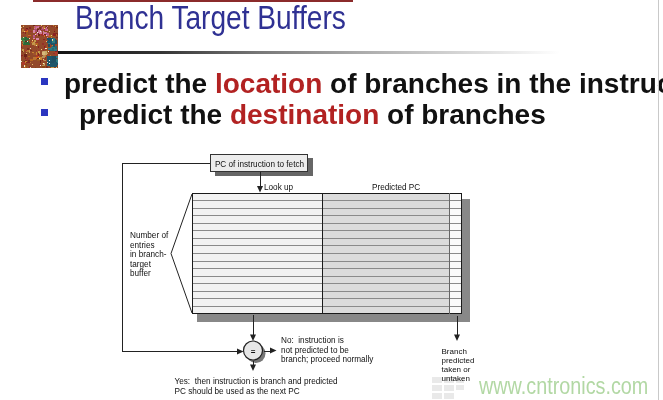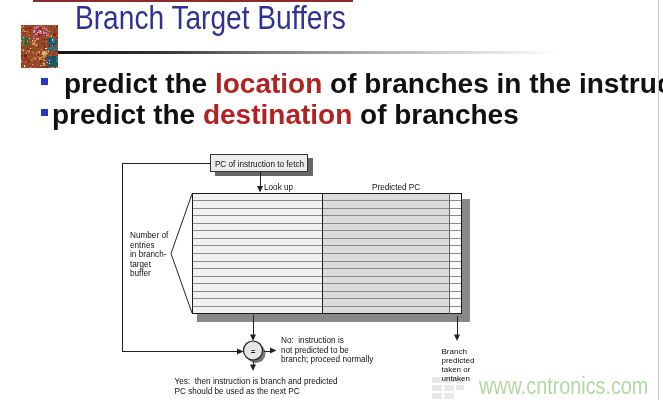--- a/index.html
+++ b/index.html
@@ -340,21 +340,21 @@
 <rect x="0" y="2" width="1" height="1" fill="#e8c070"></rect>
 <rect x="34" y="1" width="1" height="1" fill="#e09050"></rect>
 <rect x="11" y="15" width="1" height="1" fill="#f0d080"></rect>
 <rect x="3" y="6" width="1" height="1" fill="#e8c070"></rect>
 <rect x="35" y="42" width="1" height="1" fill="#f0d080"></rect>
 </svg>
 
 <div class="abs bullet" style="left:41px;top:78px"></div>
 <div class="abs btxt" style="left:64px;top:68px">predict the <span class="red">location</span> of branches in the instruction stream</div>
 <div class="abs bullet" style="left:41px;top:109px"></div>
-<div class="abs btxt" style="left:52px;top:99px">predict the <span class="red">destination</span> of branches</div>
+<div class="abs btxt" style="left:79px;top:99px">predict the <span class="red">destination</span> of branches</div>
 
 <svg class="abs" style="left:431px;top:376px" width="50" height="24" viewBox="0 0 50 24">
  <g fill="#e9e9e9">
       <rect x="1" y="1" width="10" height="6"></rect>
       <rect x="13" y="1" width="10" height="6"></rect>
       <rect x="25" y="2" width="8" height="5"></rect>
  <rect x="1" y="9" width="10" height="6"></rect>
       <rect x="13" y="9" width="10" height="6"></rect>
       <rect x="25" y="9" width="8" height="5"></rect>
  <rect x="1" y="17" width="10" height="6"></rect>

